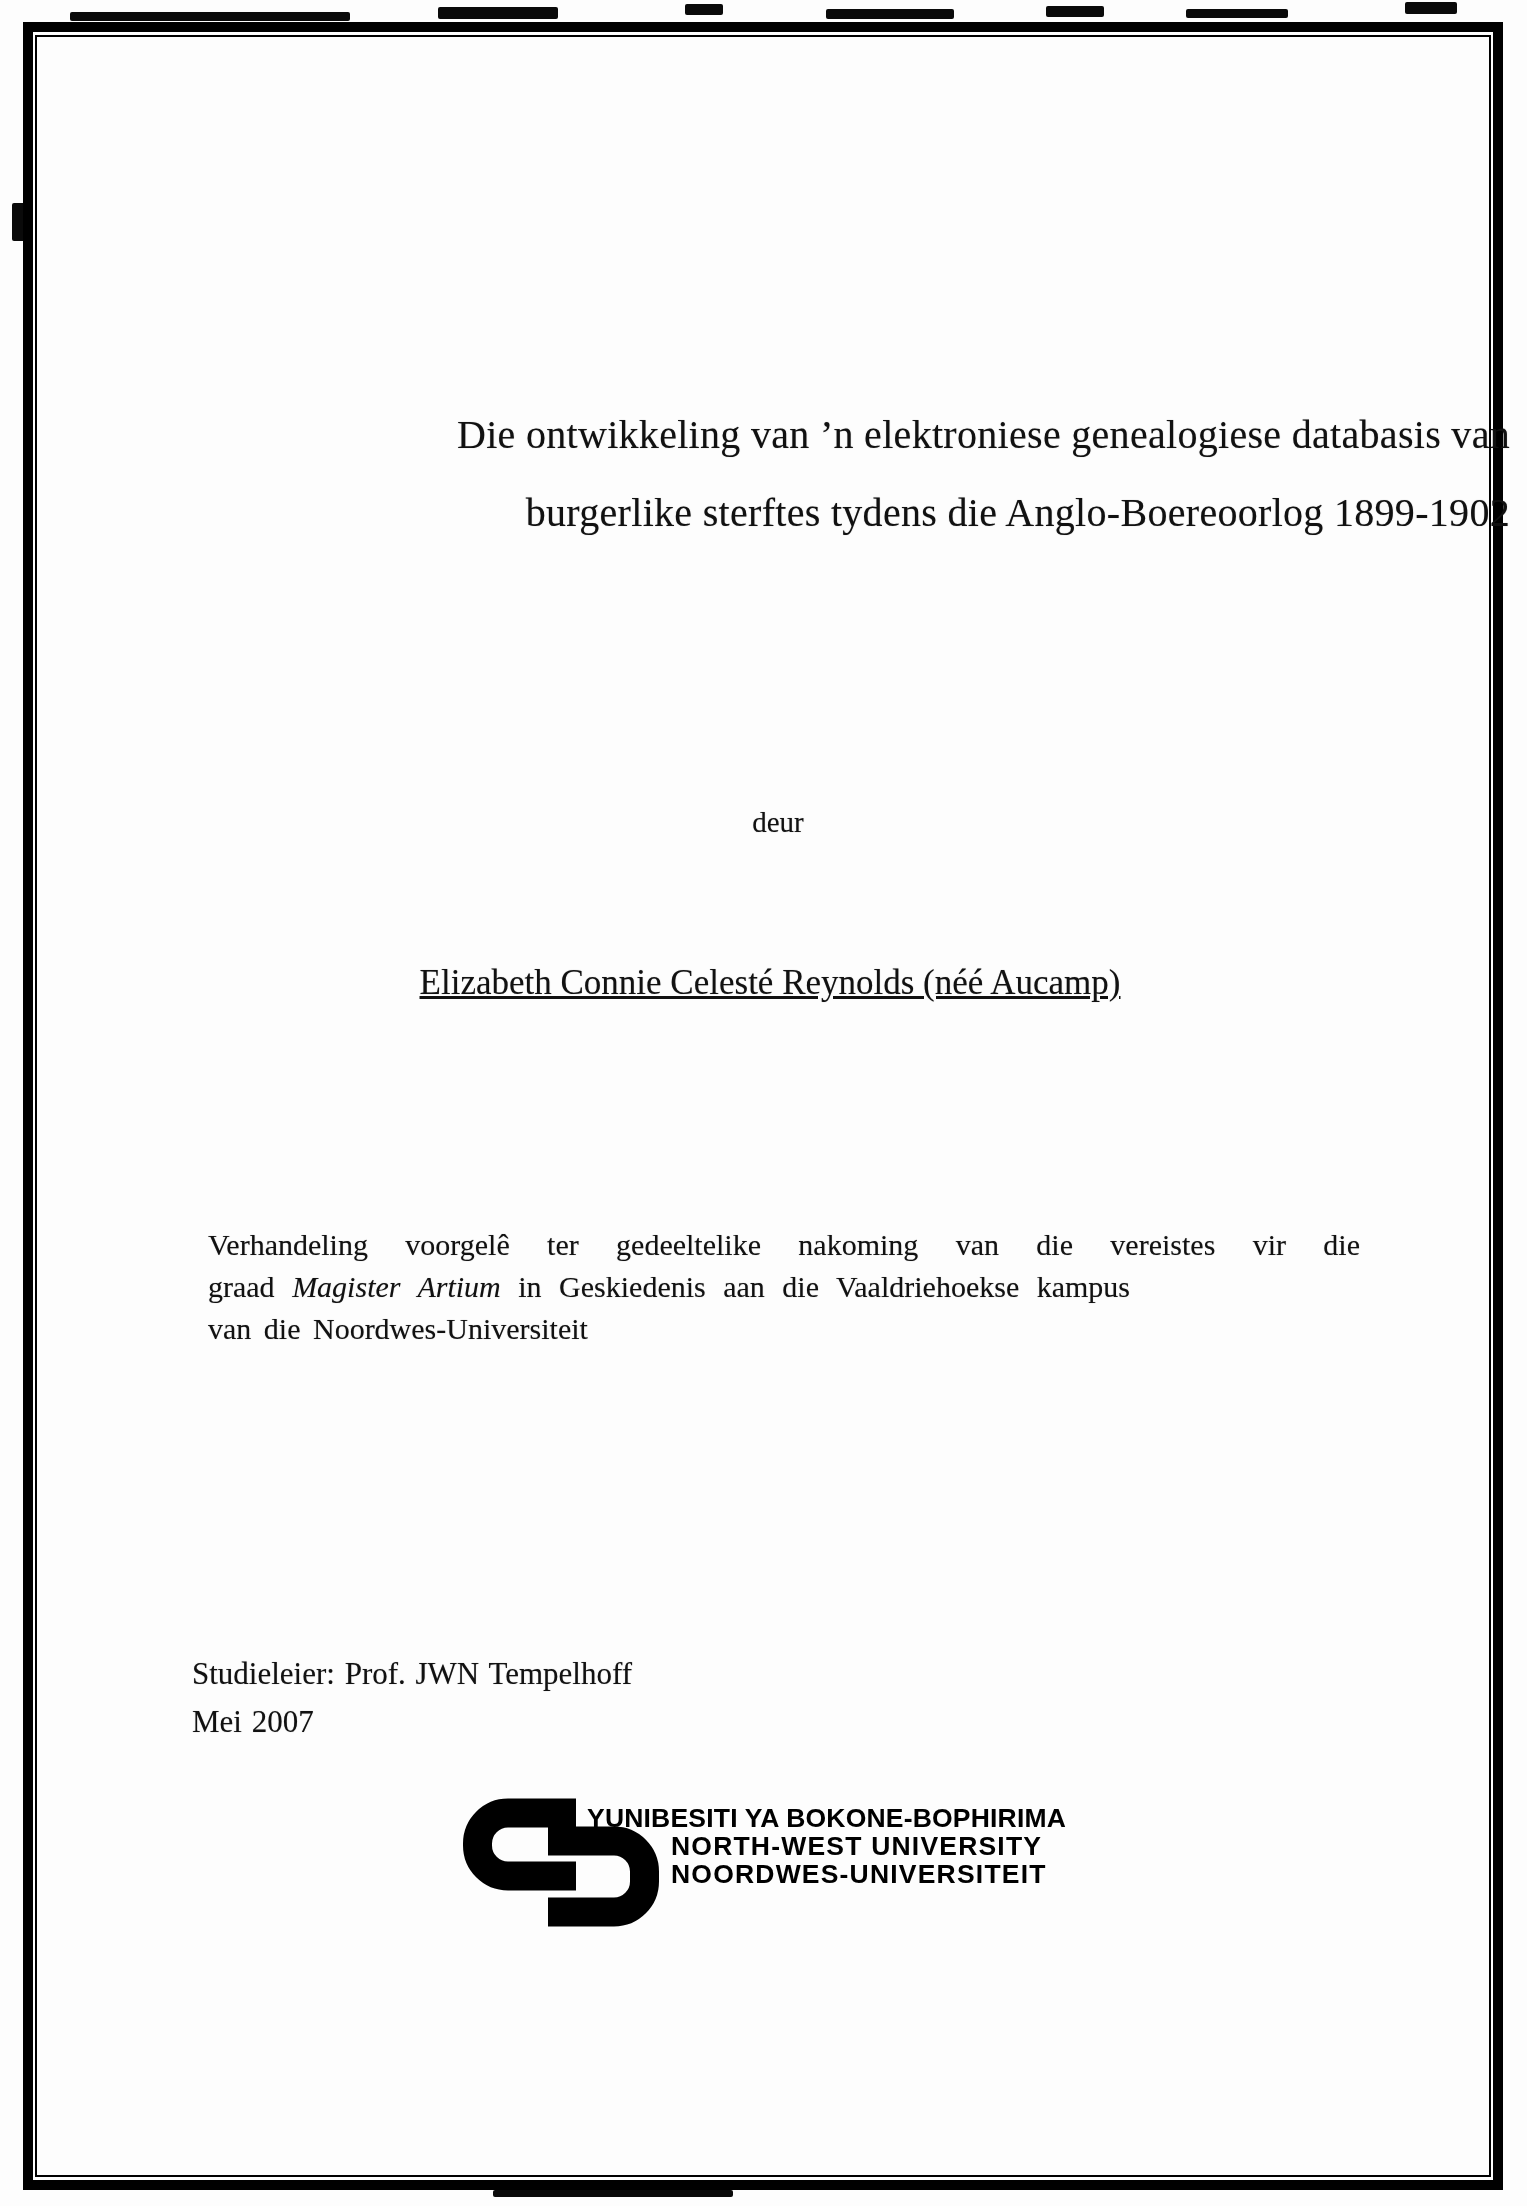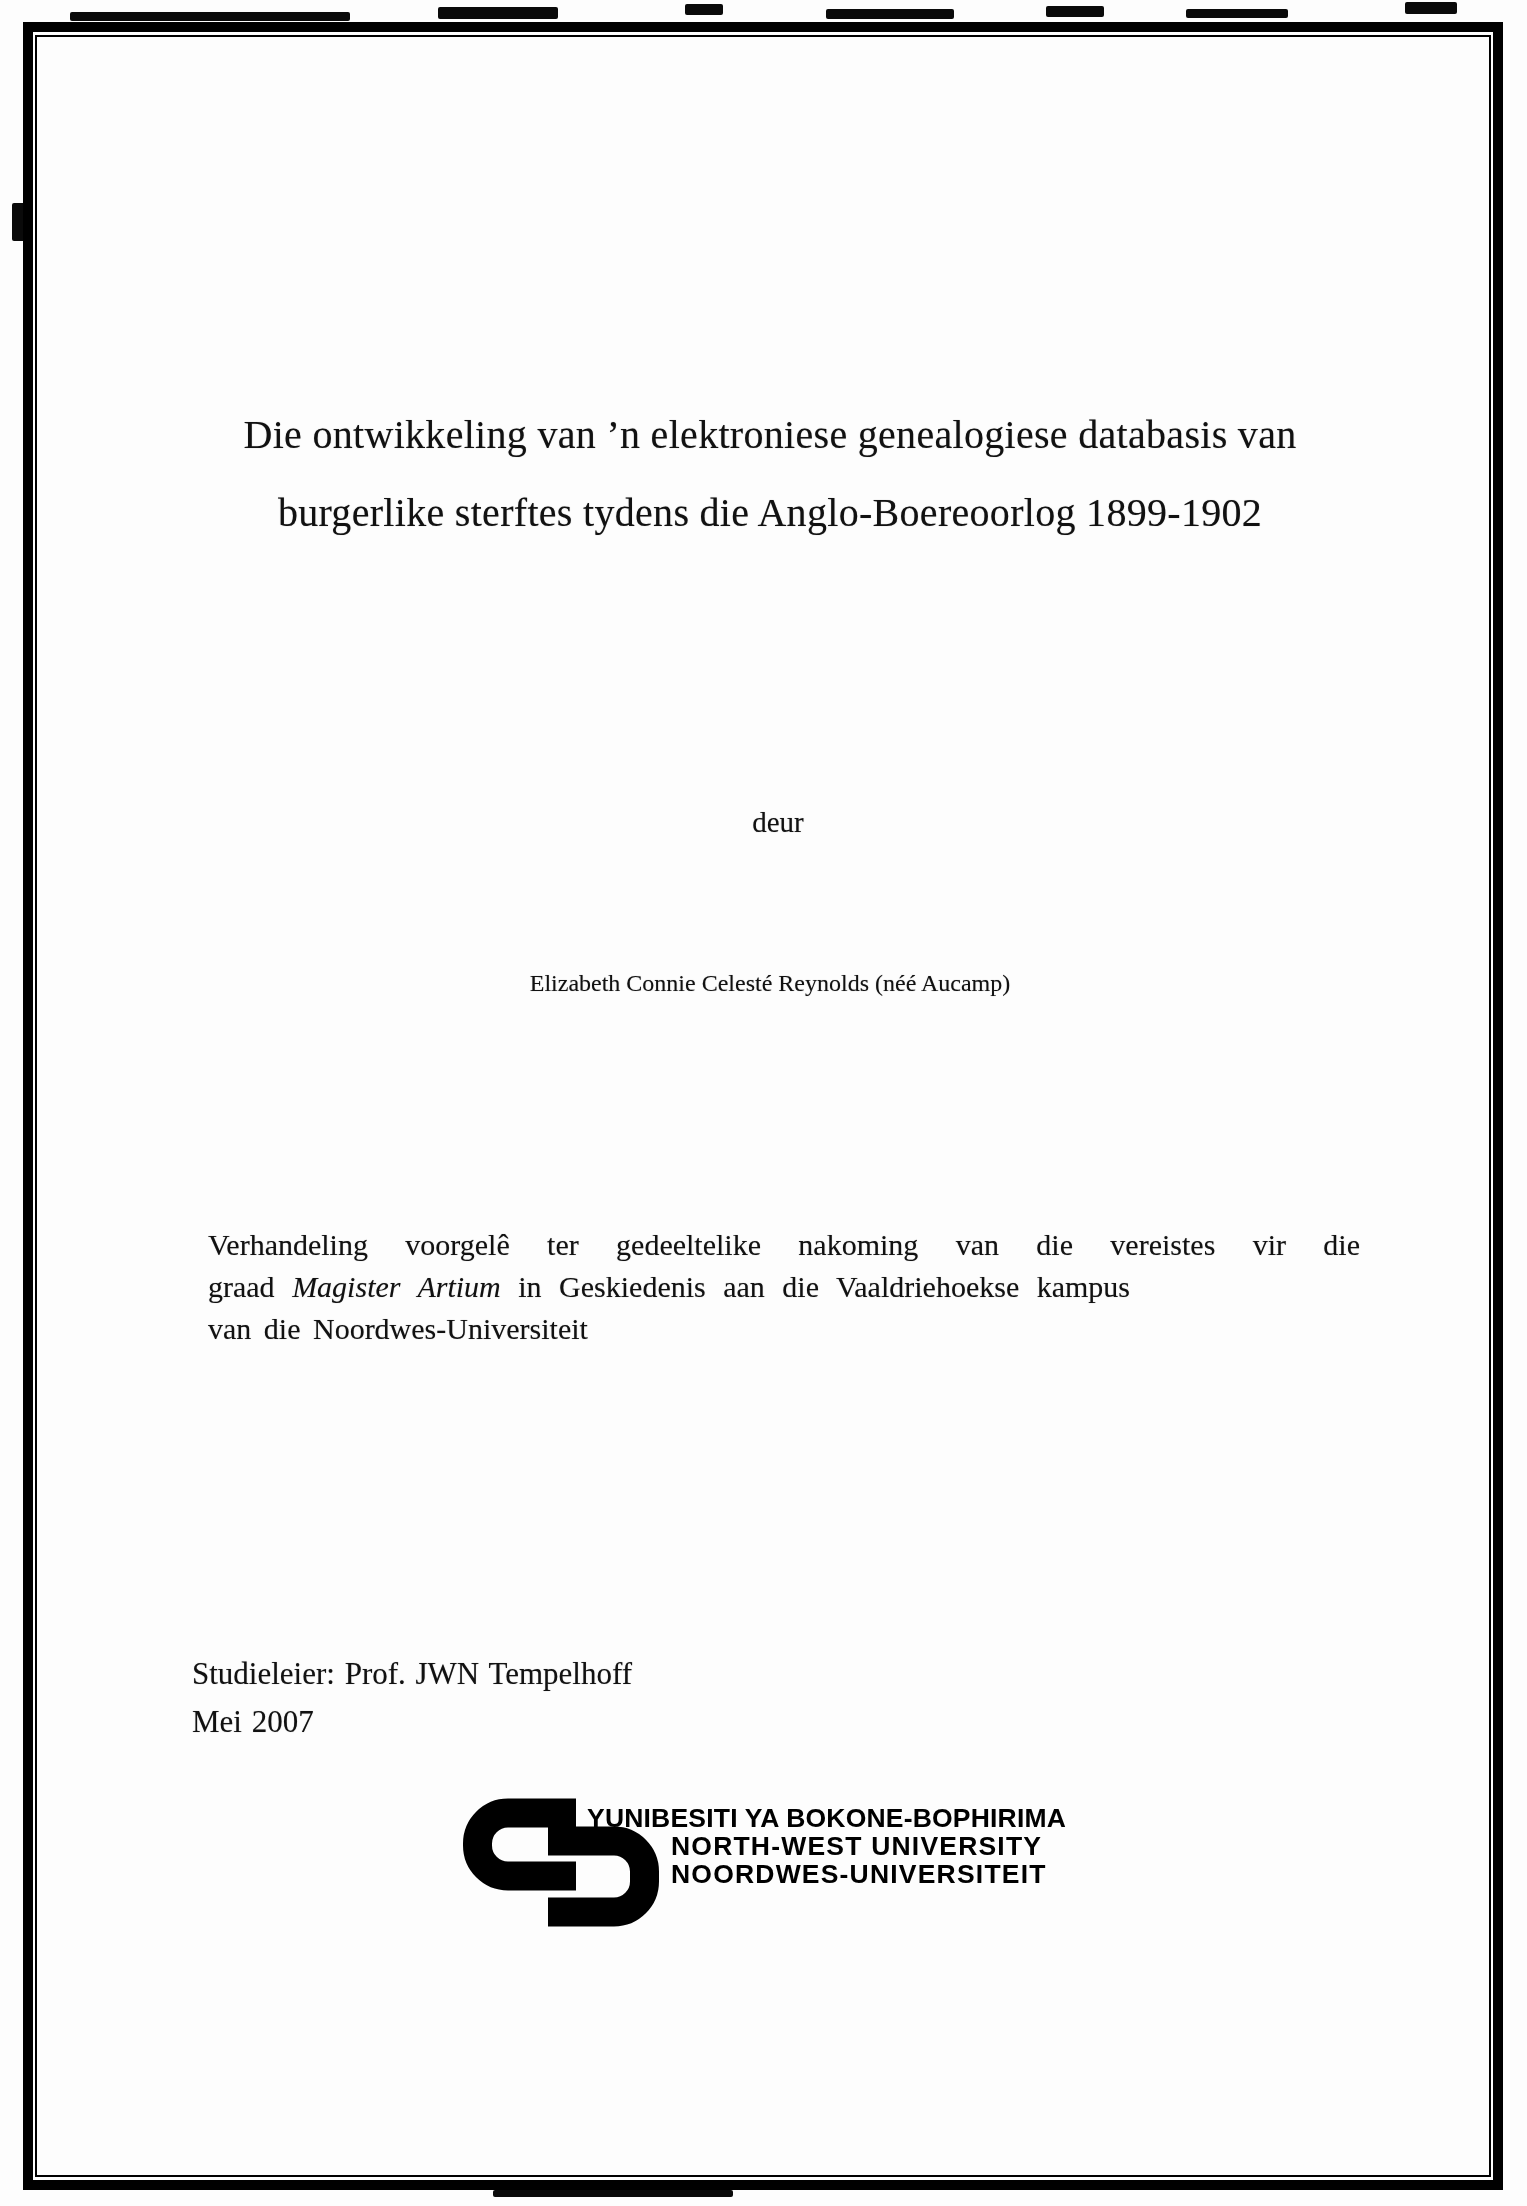--- a/index.html
+++ b/index.html
@@ -36,40 +36,41 @@
   .a7 { left: 1405px; top: 2px;   width: 52px;  height: 12px; }
   .a8 { left: 12px;   top: 203px; width: 13px;  height: 38px; }
   .a9 { left: 493px;  top: 2190px; width: 240px; height: 7px; }
 
   .scan-text { text-shadow: 0 0 1px rgba(0,0,0,0.35); }
 
   .title-block {
     position: absolute;
     left: 30px; top: 396px;
     width: 1480px;
-    text-align: center;
+    text-align: right;
     font-size: 40px;
     line-height: 78px;
     letter-spacing: 0.3px;
   }
   .byline {
     position: absolute;
     left: 38px; top: 800px;
     width: 1480px;
     text-align: center;
     font-size: 29px;
     line-height: 44px;
   }
   .author {
     position: absolute;
     left: 30px; top: 960px;
     width: 1480px;
     text-align: center;
-    font-size: 24px;
+    font-size: 35px;
     line-height: 46px;
+    text-decoration: underline;
   }
   .statement {
     position: absolute;
     left: 192px; top: 1224px;
     width: 1152px;
     font-size: 30px;
     line-height: 42px;
     word-spacing: 5px;
     margin-left: 16px;
   }

